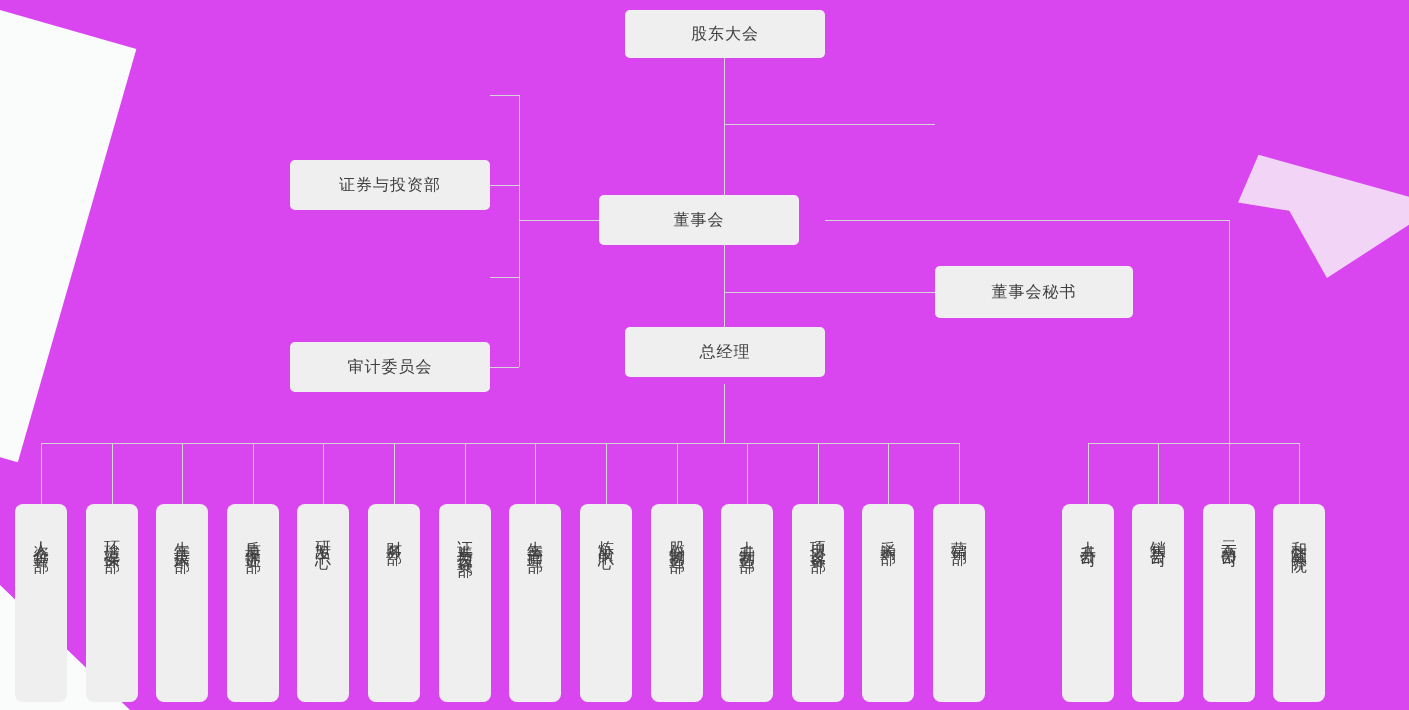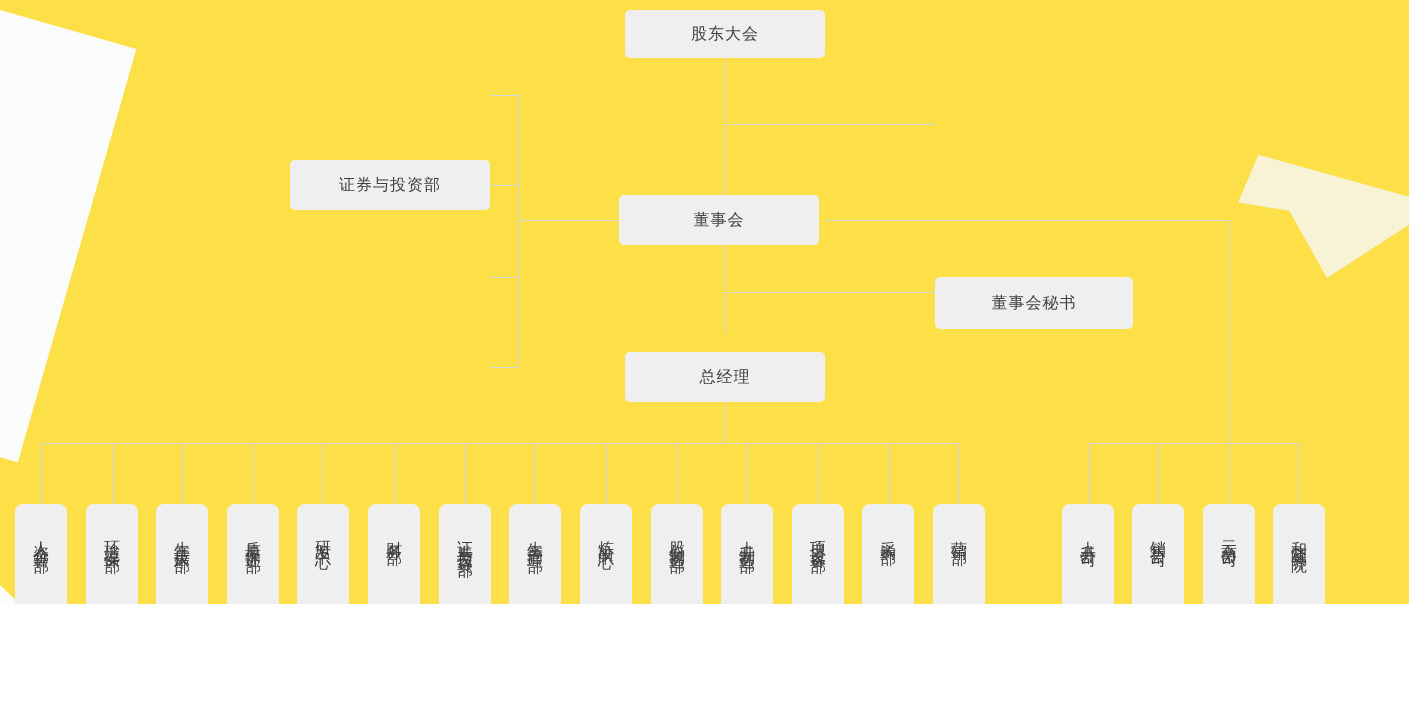--- a/index.html
+++ b/index.html
@@ -4,23 +4,23 @@
 <style>
   html, body {
     margin: 0;
     padding: 0;
     background: #ffffff;
     font-family: "Liberation Sans", "DejaVu Sans", sans-serif;
   }
   .canvas {
     position: relative;
     width: 1409px;
-    height: 604px;
+    height: 710px;
     overflow: hidden;
-    background: #fde047;
+    background: #d946ef;
   }
   
   .wm { position: absolute; pointer-events: none; }
   .wm-tr {
     left: 1238px; top: 138px; width: 171px; height: 140px;
     background: #f6f7f8;
     clip-path: polygon(12% 12%, 100% 42%, 100% 62%, 52% 100%, 30% 52%, 0 46%);
     opacity: .8;
   }
   .wm-left {
@@ -113,32 +113,35 @@
 
   <div class="line h" style="left:1088px; top:443px; width:211px;"></div>
   <div class="line v" style="left:1088px; top:443px; height:61px;"></div>
   <div class="line v" style="left:1158px; top:443px; height:61px;"></div>
   <div class="line v" style="left:1229px; top:443px; height:61px;"></div>
   <div class="line v" style="left:1299px; top:443px; height:61px;"></div>
 
   <div class="node h-box" style="left:625px; top:10px;  height:48px;">
       <span>股东大会</span>
     </div>
-  <div class="node h-box" style="left:619px; top:195px;text-align:center;">
+  <div class="node h-box" style="left:599px; top:195px;text-align:center;">
       <span>董事会</span>
     </div>
-  <div class="node h-box" style="left:935px; top:266px; width:198px; height:52px;margin-top:11px;">
+  <div class="node h-box" style="left:935px; top:266px; width:198px; height:52px;">
       <span>董事会秘书</span>
     </div>
-  <div class="node h-box" style="left:625px; top:352px;align-items:center;">
+  <div class="node h-box" style="left:625px; top:327px;align-items:center;">
       <span>总经理</span>
     </div>
 
   <div class="node h-box" style="left:290px; top:160px;">
       <span>证券与投资部</span>
+    </div>
+  <div class="node h-box" style="left:290px; top:342px;">
+      <span>审计委员会</span>
     </div>
 
   <div class="node v-box" style="left:15px;">
       <span>人资企管部</span>
     </div>
   <div class="node v-box" style="left:86px;">
       <span>环境安保部</span>
     </div>
   <div class="node v-box" style="left:156px;">
       <span>生产技术部</span>

